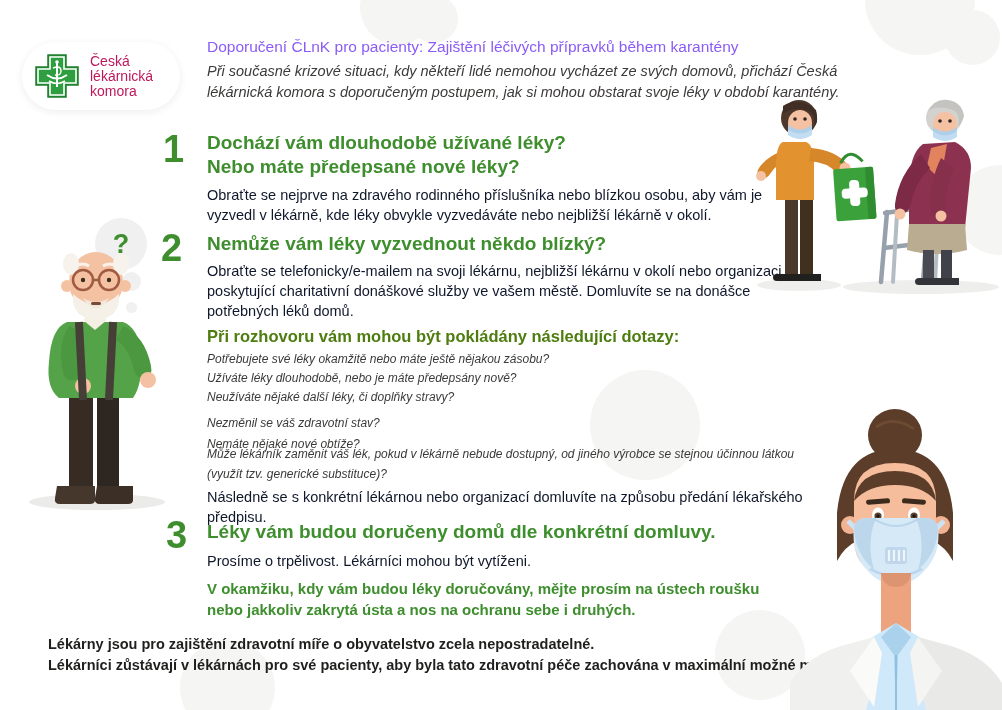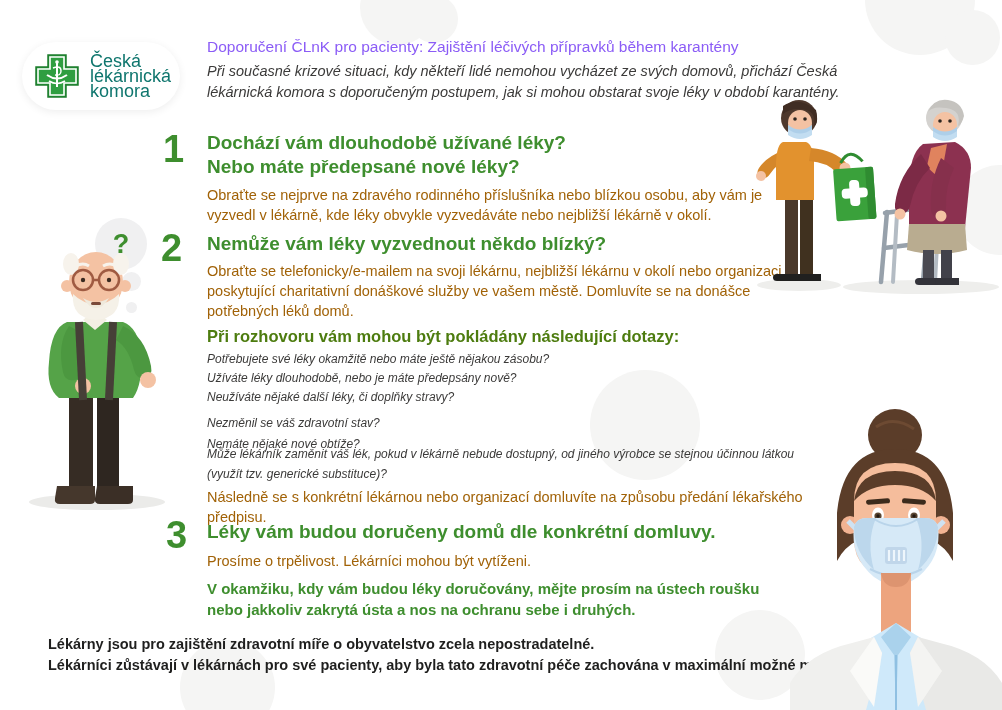--- a/index.html
+++ b/index.html
@@ -9,28 +9,28 @@
     color:#3b3a39;
   }
   .abs{position:absolute;}
   .deco{position:absolute;border-radius:50%;background:#f5f5f4;}
   
   .logo-pill{
     left:22px;top:42px;width:158px;height:68px;background:#fff;border-radius:34px;
     box-shadow:0 2px 8px rgba(0,0,0,0.07);display:flex;align-items:center;gap:10px;
     padding-left:12px;box-sizing:border-box;
   }
-  .logo-text{font-size:18px;line-height:15px;color:#0f766e;width:90px;}
+  .logo-text{font-size:14px;line-height:15px;color:#be185d;width:90px;}
   
   .title{left:207px;top:38px;width:640px;font-size:15.5px;font-weight:normal;color:#8b5cf6;}
   .intro{left:207px;top:61px;width:655px;font-size:14.5px;line-height:21px;color:#3b3a39;font-style:italic;}
   
   .step-num{font-size:38px;font-weight:bold;color:#3e8e2e;line-height:34px;}
   .step-head{font-size:19px;font-weight:bold;color:#3e8e2e;line-height:24px;white-space:pre-line;}
-  .body-txt{font-size:14.5px;line-height:20px;color:#a16207;}
+  .body-txt{font-size:14.5px;line-height:20px;color:#0f172a;}
   .green-sub{font-size:16.5px;font-weight:bold;color:#4d7c0f;}
   .q{font-size:12px;line-height:19.5px;font-style:italic;color:#3b3a39;width:600px;}
   .note{font-size:15px;line-height:21px;font-weight:bold;color:#3e8e2e;}
   .footer-line{font-size:14.5px;line-height:21px;font-weight:bold;color:#1f1f1e;}
   
   .bubble{position:absolute;border-radius:50%;background:#f0f0f1;}
   .bubble-q{display:flex;align-items:center;justify-content:center;
     font-size:27px;font-weight:bold;color:#3e8e2e;}
 </style>
 </head>

